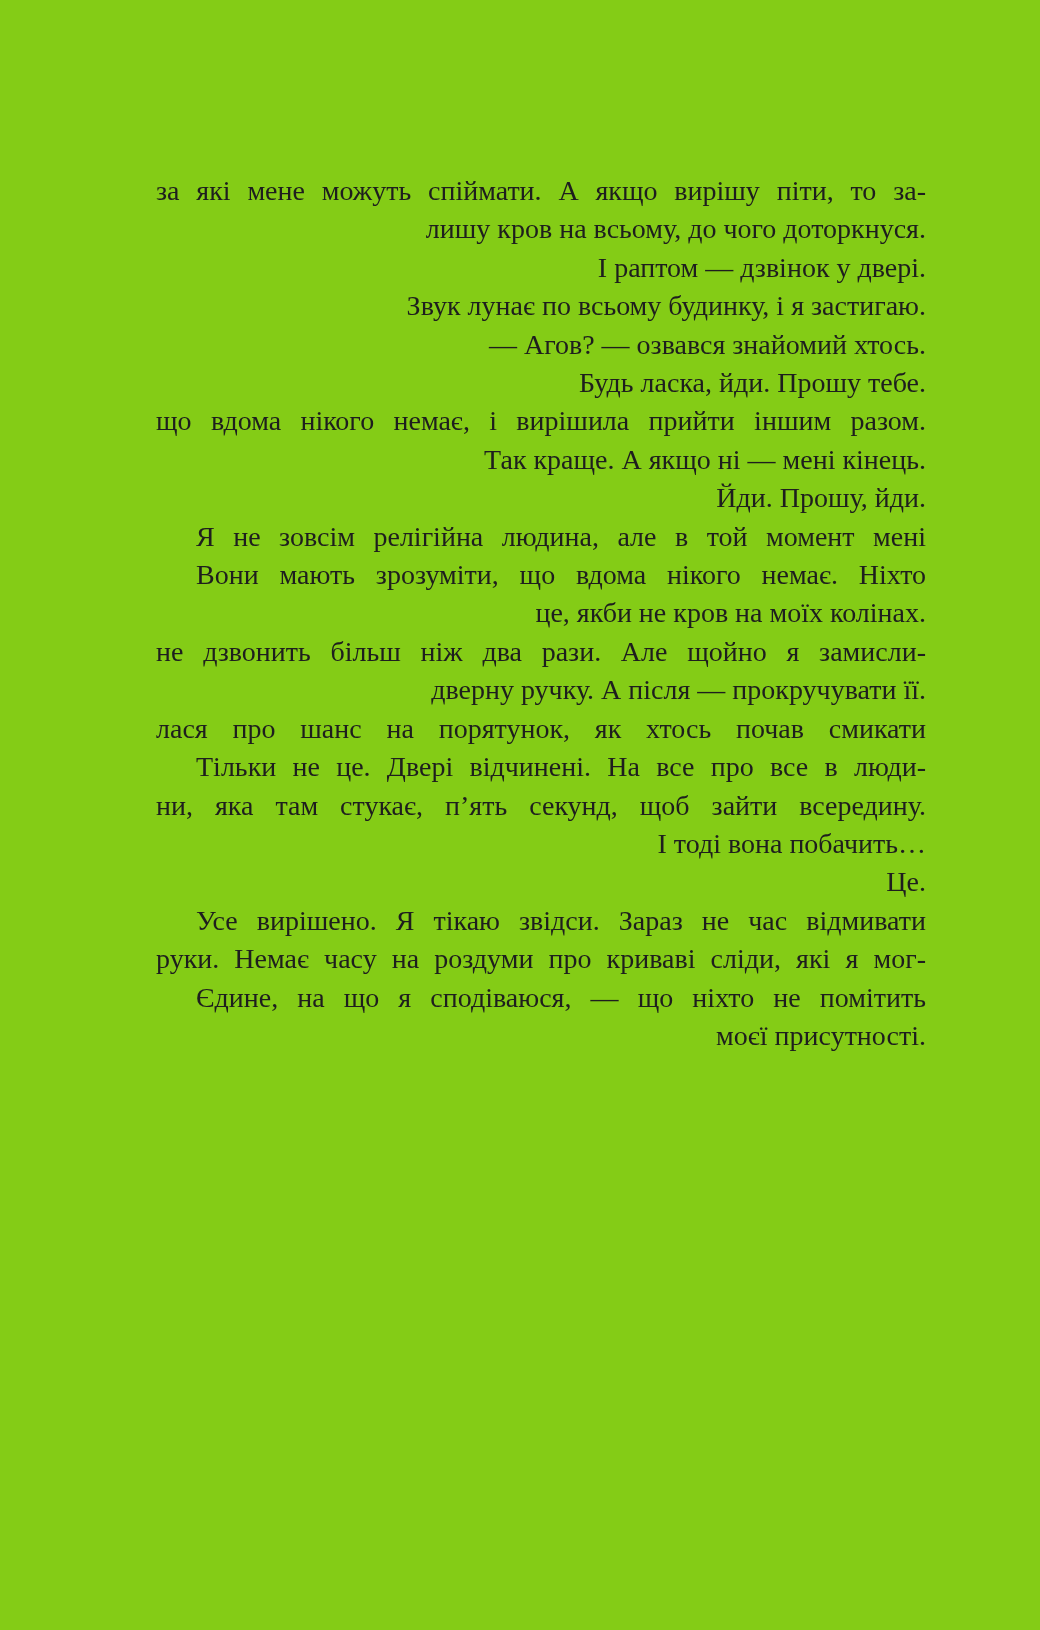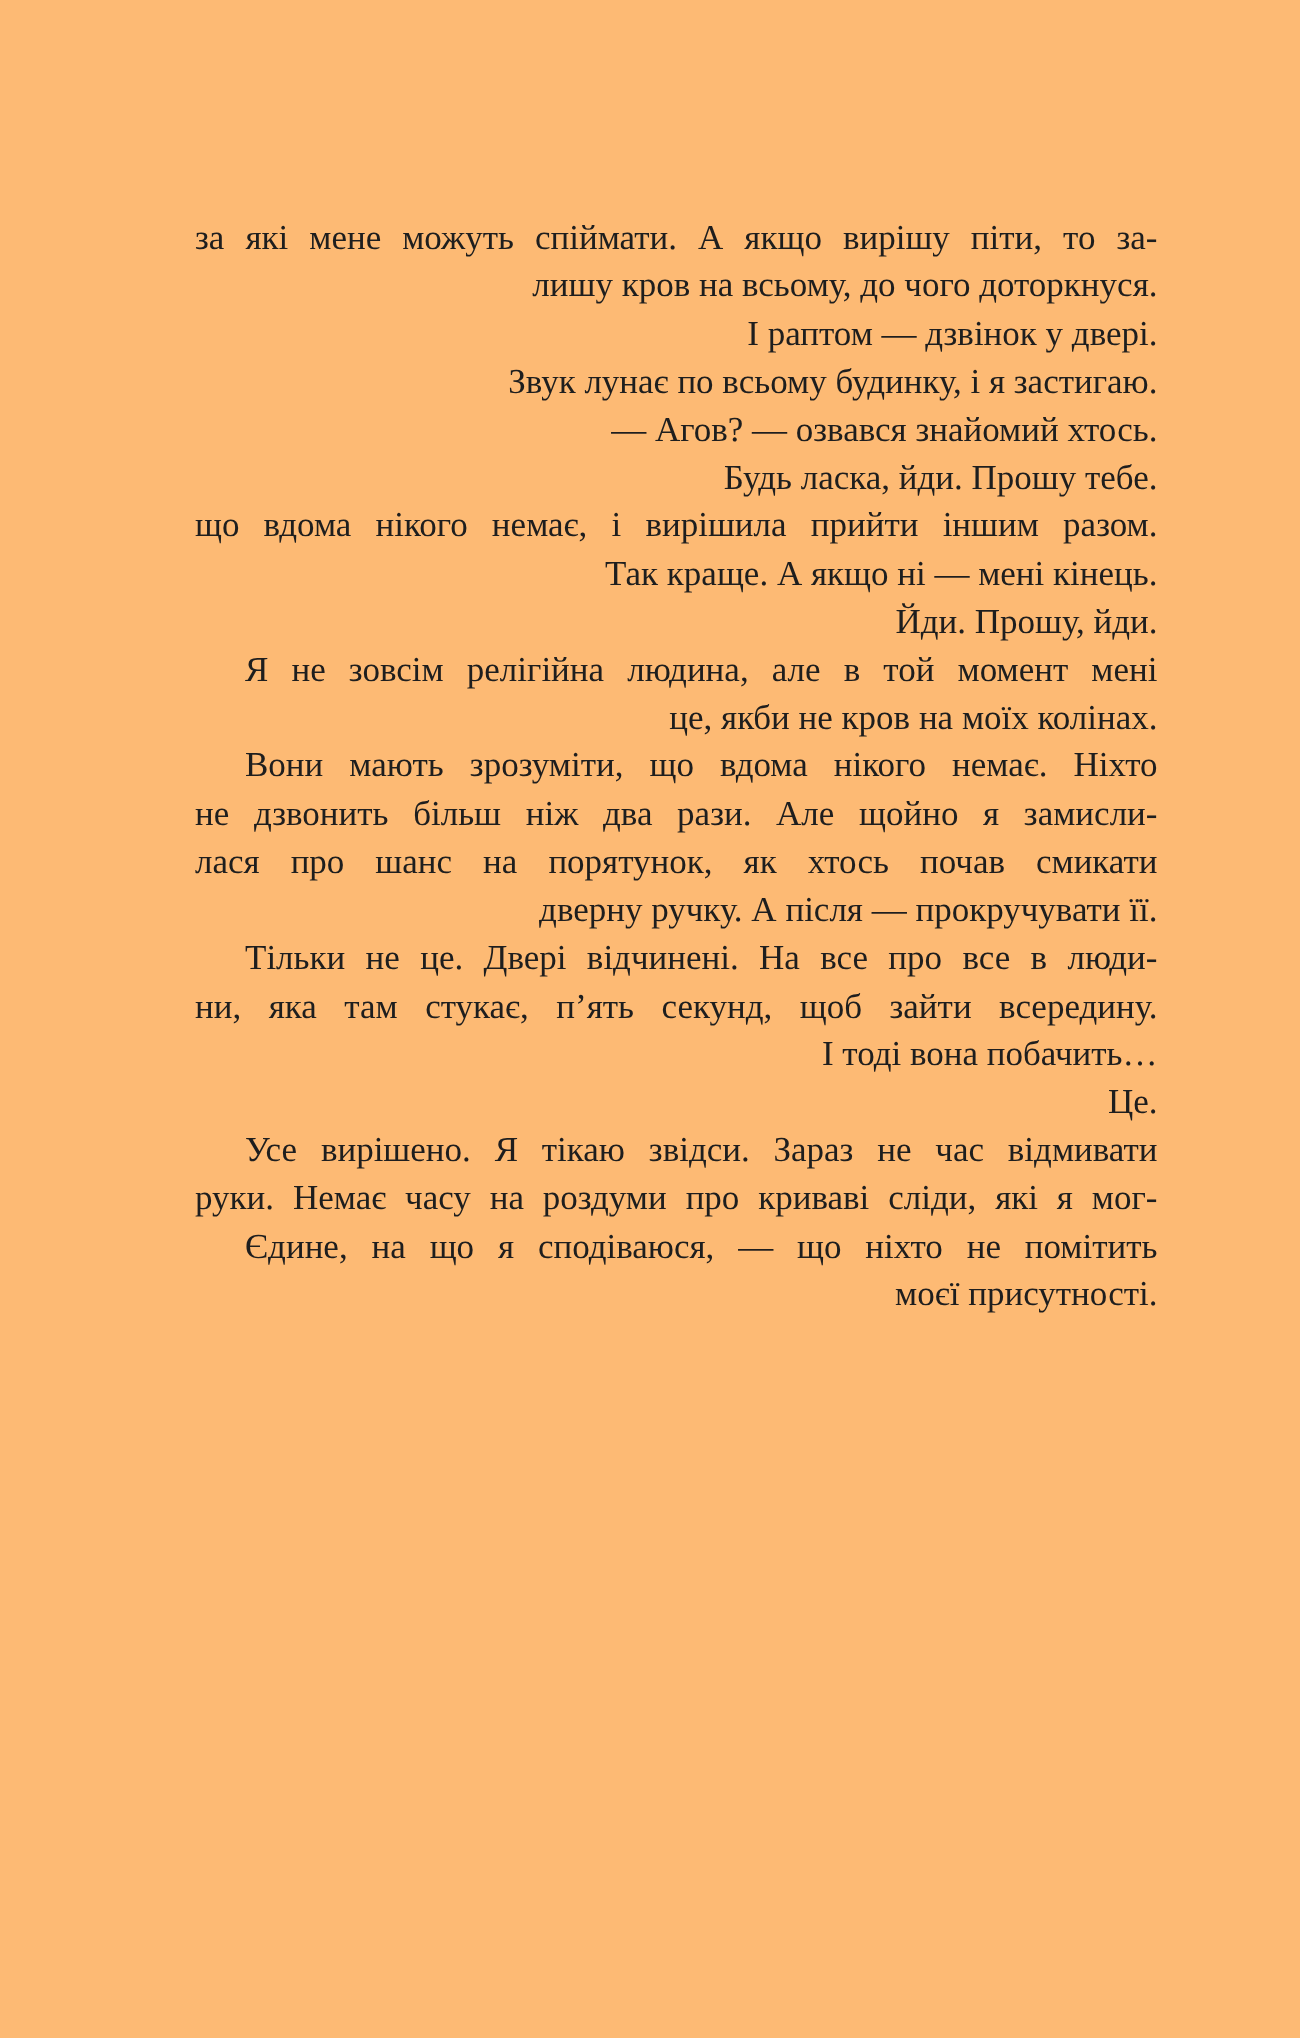--- a/index.html
+++ b/index.html
@@ -37,37 +37,37 @@
   .line.indent {
     padding-left: 40px;
     box-sizing: border-box;
   }
   .line.italic {
   }
 </style>
 </head>
 <body>
 
-<div class="page" style="background: #fdba74;">
+<div class="page" style="background: #84cc16;">
   <div class="text-block" style="color: rgb(30, 30, 30);">
       <div class="line justify">за які мене можуть спіймати. А якщо вирішу піти, то за-</div>
       <div class="line">лишу кров на всьому, до чого доторкнуся.</div>
       <div class="line indent">І раптом — дзвінок у двері.</div>
       <div class="line indent">Звук лунає по всьому будинку, і я застигаю.</div>
       <div class="line indent">— Агов? — озвався знайомий хтось.</div>
       <div class="line indent italic">Будь ласка, йди. Прошу тебе.</div>
       <div class="line justify">що вдома нікого немає, і вирішила прийти іншим разом.</div>
       <div class="line">Так краще. А якщо ні — мені кінець.</div>
       <div class="line indent italic">Йди. Прошу, йди.</div>
       <div class="line justify indent">Я не зовсім релігійна людина, але в той момент мені</div>
+      <div class="line justify indent">Вони мають зрозуміти, що вдома нікого немає. Ніхто</div>
       <div class="line">це, якби не кров на моїх колінах.</div>
-      <div class="line justify indent">Вони мають зрозуміти, що вдома нікого немає. Ніхто</div>
       <div class="line justify">не дзвонить більш ніж два рази. Але щойно я замисли-</div>
+      <div class="line">дверну ручку. А після — прокручувати її.</div>
       <div class="line justify">лася про шанс на порятунок, як хтось почав смикати</div>
-      <div class="line">дверну ручку. А після — прокручувати її.</div>
       <div class="line justify indent">Тільки не це. Двері відчинені. На все про все в люди-</div>
       <div class="line justify">ни, яка там стукає, п’ять секунд, щоб зайти всередину.</div>
       <div class="line">І тоді вона побачить…</div>
       <div class="line indent">Це.</div>
       <div class="line justify indent">Усе вирішено. Я тікаю звідси. Зараз не час відмивати</div>
       <div class="line justify">руки. Немає часу на роздуми про криваві сліди, які я мог-</div>
       <div class="line justify indent">Єдине, на що я сподіваюся, — що ніхто не помітить</div>
       <div class="line">моєї присутності.</div>
     </div>
 </div>

